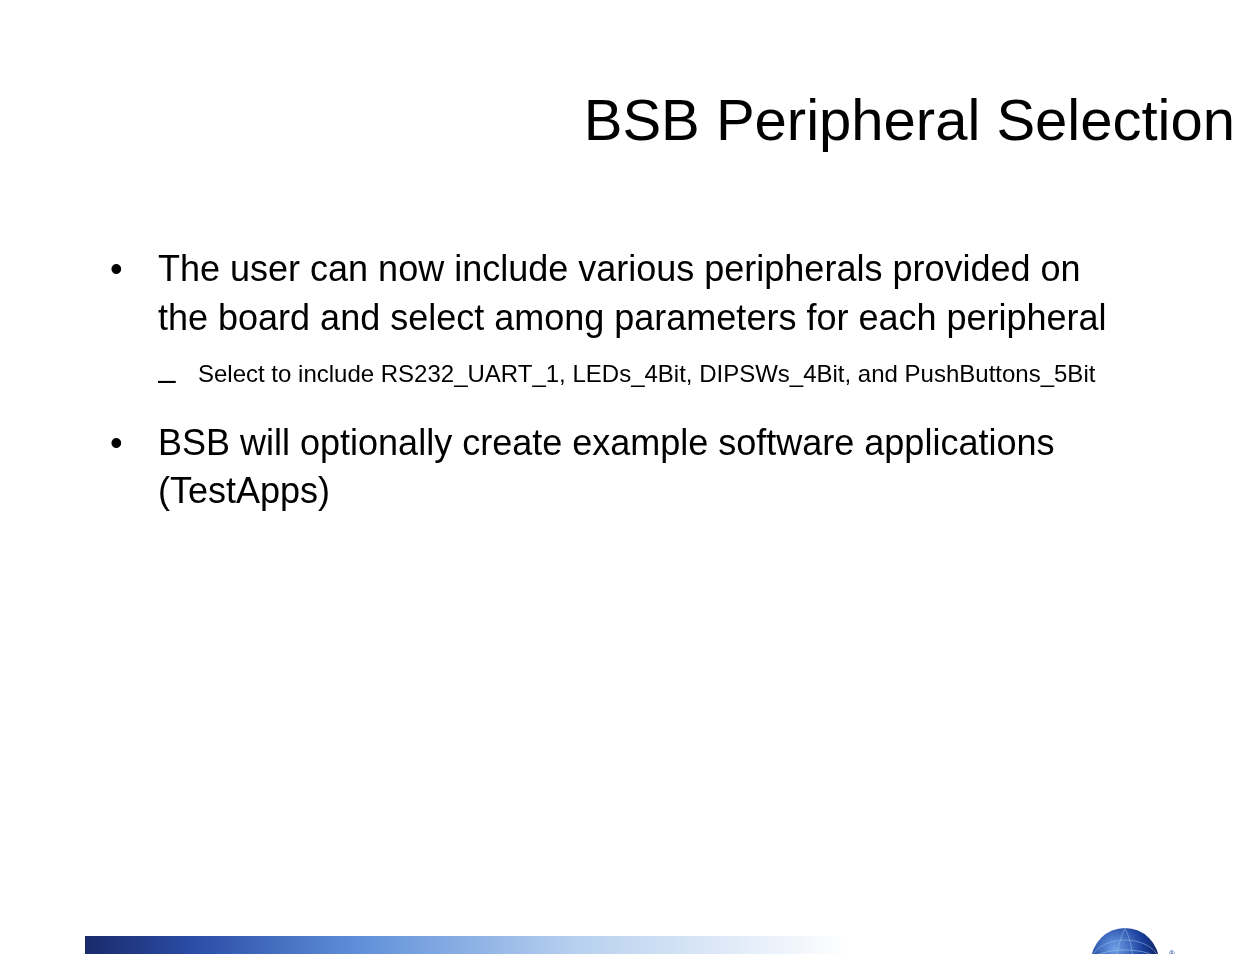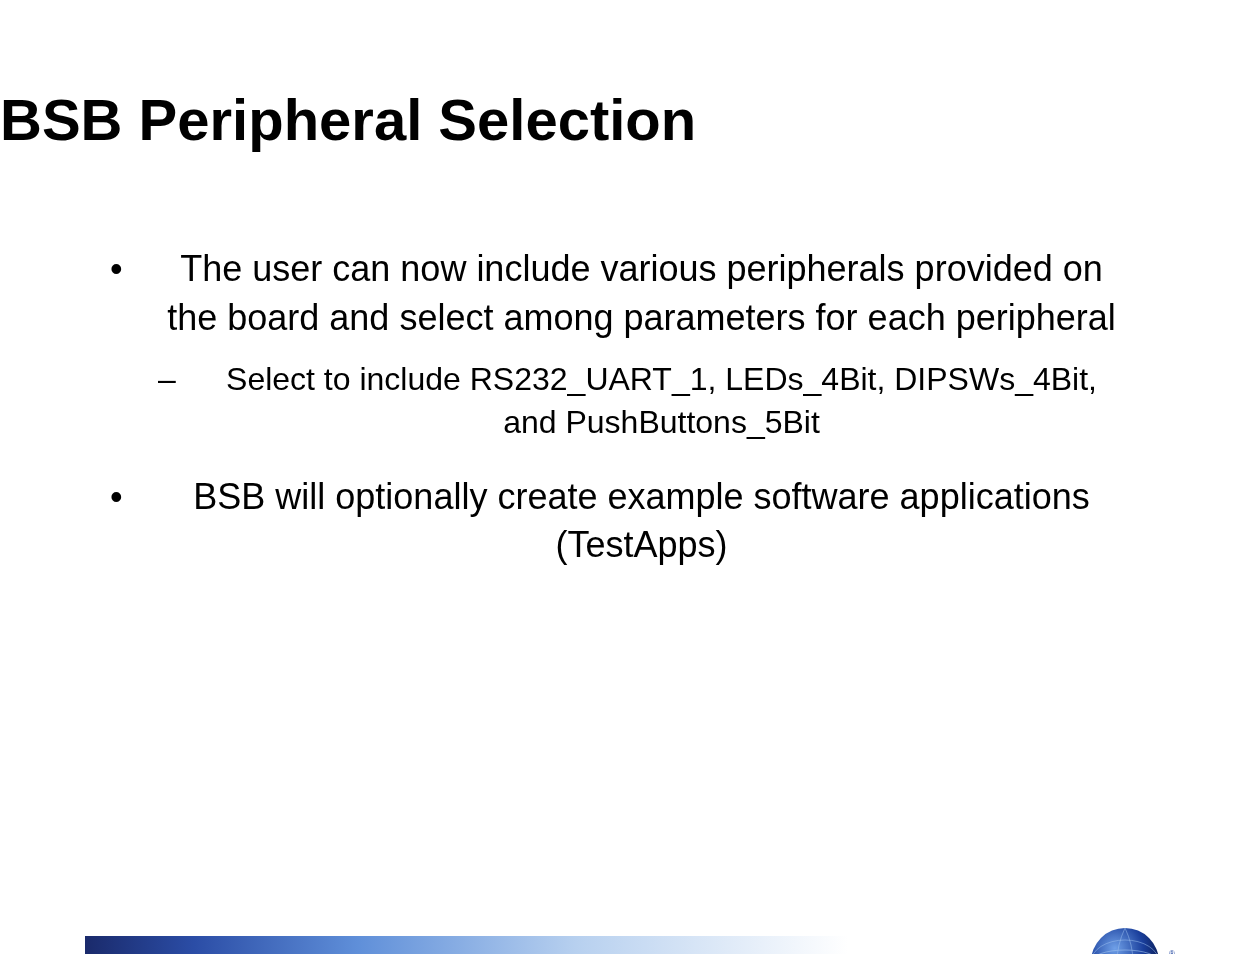--- a/index.html
+++ b/index.html
@@ -1,24 +1,24 @@
 <!DOCTYPE html>
 <html><head>
 <meta charset="utf-8">
 <style>
   * { margin: 0; padding: 0; box-sizing: border-box; }
   html, body { width: 1235px; height: 954px; background: #fff; font-family: Arial, Helvetica, sans-serif; color: #000; }
   .slide { position: relative; width: 1235px; height: 954px; }
-  .title { text-align: left; font-weight: bold; font-size: 58px; margin-top: 86px; }
-  .content { margin-top: 92px; padding-left: 110px; padding-right: 110px; text-align: center; }
+  .title { text-align: right; font-weight: normal; font-size: 58px; margin-top: 86px; }
+  .content { margin-top: 92px; padding-left: 110px; padding-right: 110px; }
   ul.level1 { list-style: none; }
   ul.level1 > li { font-size: 36px; line-height: 1.35; margin-bottom: 28px; position: relative; padding-left: 48px; }
   ul.level1 > li::before { content: "•"; position: absolute; left: 0; top: 0; font-size: 36px; }
   ul.level2 { list-style: none; margin-top: 16px; }
-  ul.level2 > li { font-size: 32px; line-height: 1.35; margin-bottom: 16px; position: relative; padding-left: 40px; }
+  ul.level2 > li { font-size: 24px; line-height: 1.35; margin-bottom: 16px; position: relative; padding-left: 40px; }
   ul.level2 > li::before { content: "–"; position: absolute; left: 0; top: 0; font-size: 32px; }
   .footer-bar { position: absolute; left: 85px; right: 60px; bottom: 52px; height: 52px;
     background: linear-gradient(90deg, #1a2a6b 0%, #2b4da6 10%, #5f8fd9 25%, #b7d0ef 45%, #ffffff 70%); }
   .logo { position: absolute; right: 60px; bottom: 36px; width: 100px; height: 80px; }
 </style>
 </head>
 <body>
 
 <div class="slide">
 

